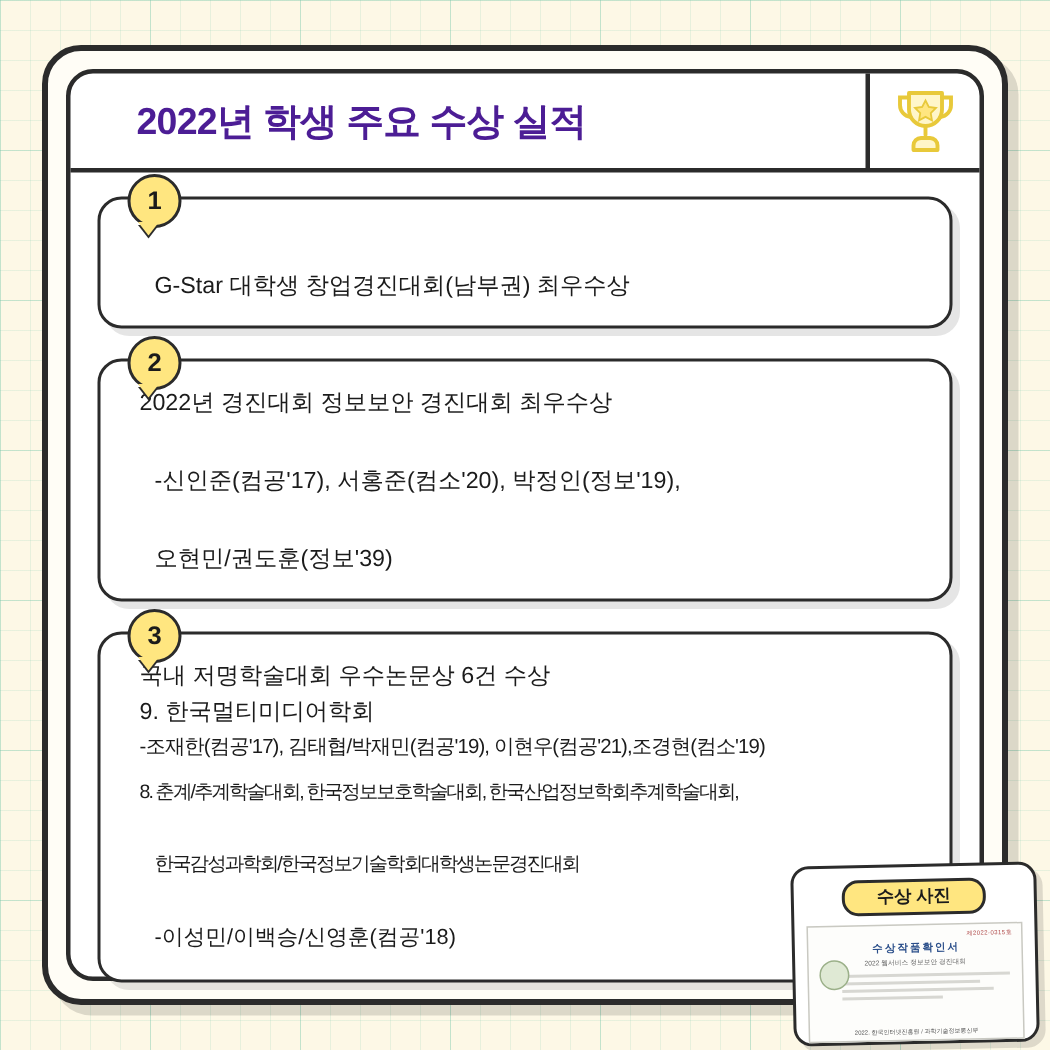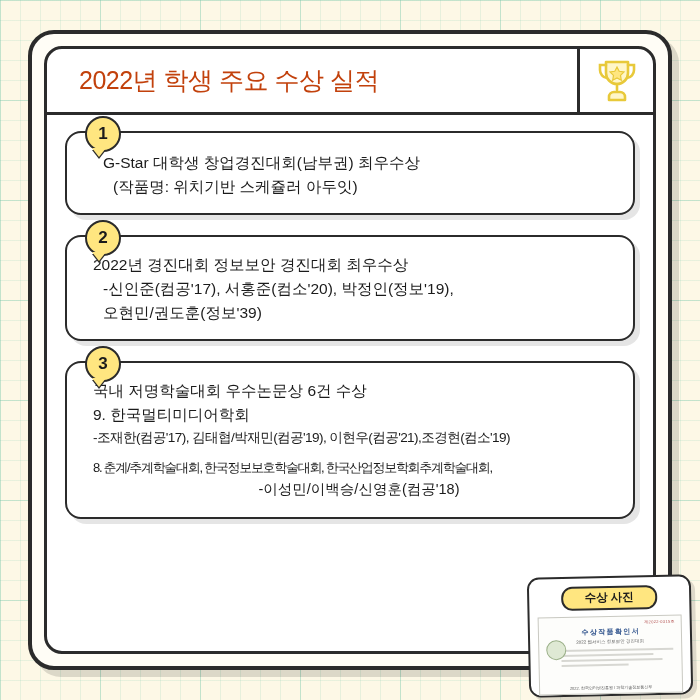--- a/index.html
+++ b/index.html
@@ -59,24 +59,24 @@
   .header {
     position: relative;
     height: 66px;
     border-bottom: 3px solid #2b2b2b;
     box-sizing: border-box;
     display: flex;
     align-items: center;
   }
   .header-title {
     font-size: 25px;
-    font-weight: normal;
-    color: #c2410c;
+    font-weight: bold;
+    color: #4c1d95;
     letter-spacing: -0.5px;
-    margin-left: 32px;
+    margin-left: 44px;
     white-space: nowrap;
   }
   .header-icon-box {
     position: absolute;
     right: 0;
     top: 0;
     bottom: 0;
     width: 76px;
     border-left: 3px solid #2b2b2b;
     display: flex;
@@ -135,23 +135,23 @@
     border-top: 9px solid #ffe680;
     filter: drop-shadow(0 2px 0 #2b2b2b);
   }
 
   .line {
     font-size: 15.5px;
     color: #1b1b1b;
     line-height: 1.55;
     white-space: nowrap;
   }
-  .line.i1 { padding-left: 10px; }
+  .line.i1 { padding-left: 10px; margin-top: 28px; }
   .line.i2 { padding-left: 20px; }
-  .line.sm { font-size: 14.5px; text-align: center; }
+  .line.sm { font-size: 14.5px; }
   .line.xs { font-size: 13.6px; letter-spacing: -0.6px; }
   .line.xxs { font-size: 13px; letter-spacing: -1.3px; }
   .line.spacer { height: 10px; }
 
   
   #item-1 { padding-top: 18px; }
   #item-3 { margin-bottom: 6px; padding-bottom: 16px; }
 
   
   .photo-card {
@@ -260,37 +260,37 @@
           <path d="M22 9 l2.2 4.3 4.8 .7 -3.5 3.4 .8 4.8 -4.3 -2.3 -4.3 2.3 .8 -4.8 -3.5 -3.4 4.8 -.7 z" fill="#ffe680" stroke="#e8c93a" stroke-width="1.2"></path>
         </svg>
       </div>
     </div>
 
     <div class="body-area">
 
       <div class="item" id="item-1">
         <div class="badge">1</div>
         <div class="line i1">G-Star 대학생 창업경진대회(남부권) 최우수상</div>
-        <div class="line i2">(작품명: 위치기반 스케쥴러 아두잇)</div>
       </div>
 
       <div class="item" id="item-2">
         <div class="badge">2</div>
         <div class="line">2022년 경진대회 정보보안 경진대회 최우수상</div>
         <div class="line i1">-신인준(컴공'17), 서홍준(컴소'20), 박정인(정보'19),</div>
         <div class="line i1">오현민/권도훈(정보'39)</div>
       </div>
 
       <div class="item" id="item-3">
         <div class="badge">3</div>
         <div class="line">국내 저명학술대회 우수논문상 6건 수상</div>
         <div class="line">9. 한국멀티미디어학회</div>
         <div class="line xs">-조재한(컴공'17), 김태협/박재민(컴공'19), 이현우(컴공'21),조경현(컴소'19)</div>
         <div class="line spacer"></div>
         <div class="line xxs">8. 춘계/추계학술대회, 한국정보보호학술대회, 한국산업정보학회추계학술대회,</div>
+        <div class="line xxs i1">한국감성과학회/한국정보기술학회대학생논문경진대회</div>
         <div class="line sm i1">-이성민/이백승/신영훈(컴공'18)</div>
       </div>
 
     </div>
   </div>
 </div>
 
 <div class="photo-card">
   <div class="photo-label">수상 사진</div>
   <div class="cert">

